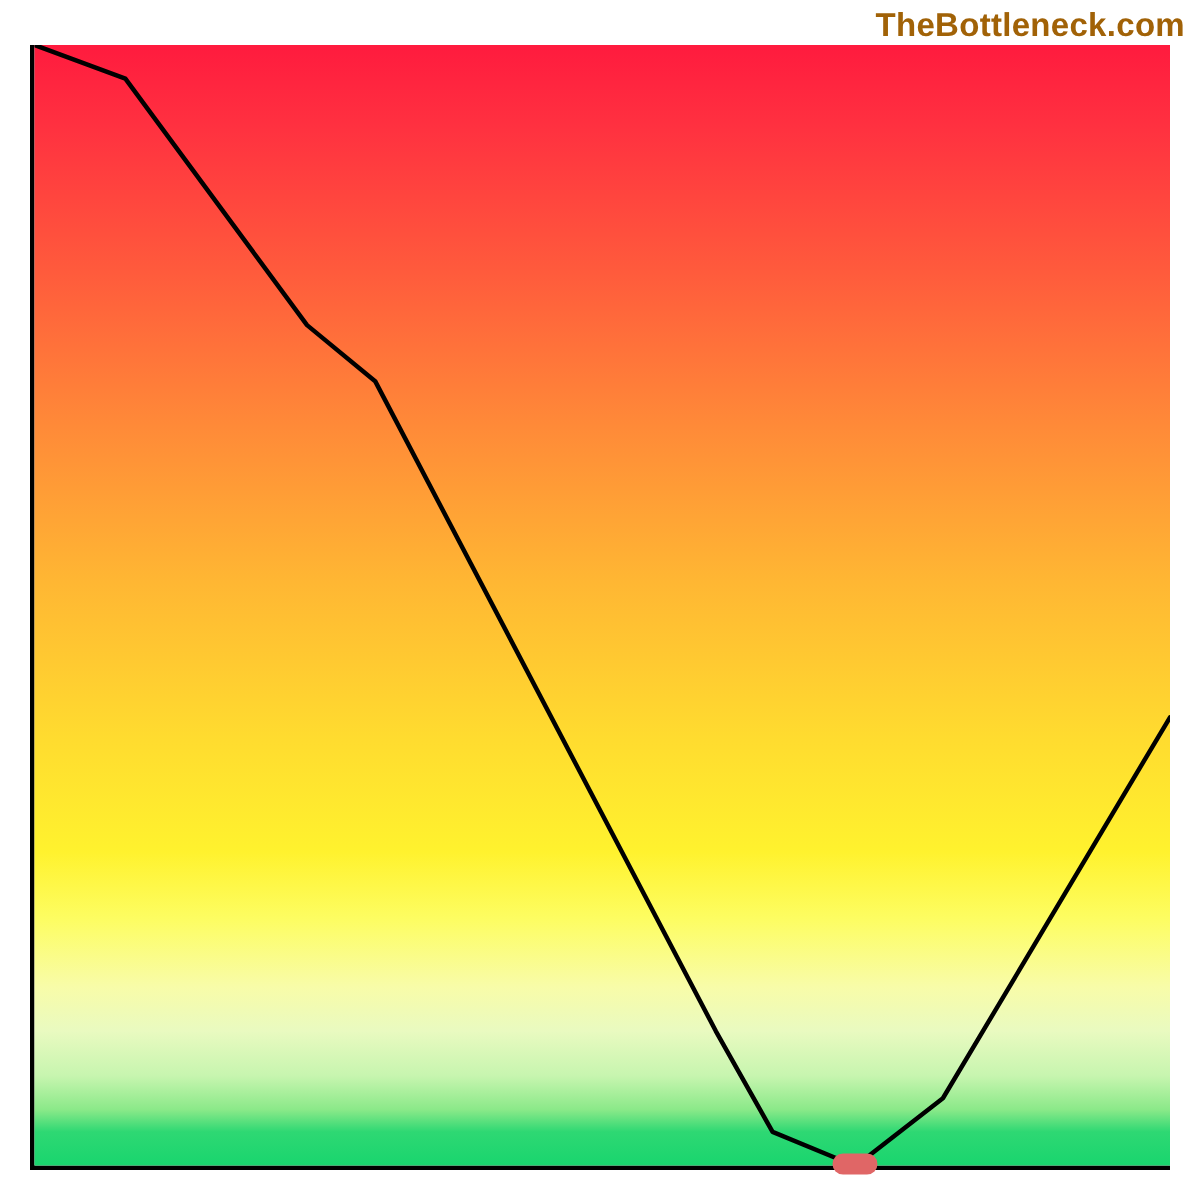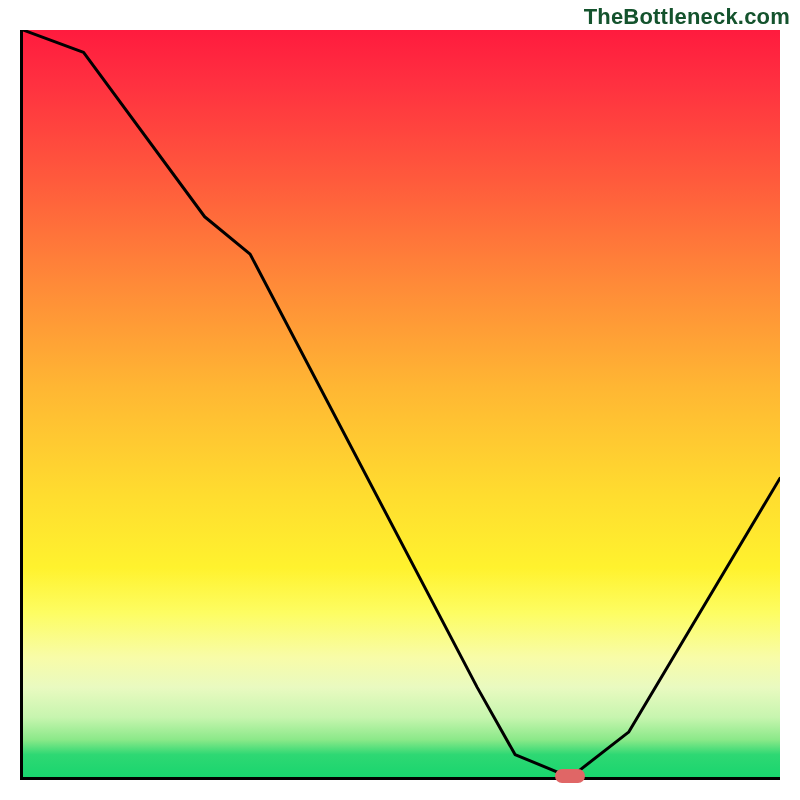--- a/index.html
+++ b/index.html
@@ -14,21 +14,21 @@
     position: relative;
     width: 800px;
     height: 800px;
   }
   .watermark {
     position: absolute;
     top: 4px;
     right: 10px;
     font-size: 22px;
     font-weight: 600;
-    color: #14532d;
+    color: #a16207;
     letter-spacing: 0.2px;
   }
   .plot-area {
     position: absolute;
     left: 20px;
     top: 30px;
     width: 760px;
     height: 750px;
     border-left: 3px solid #000;
     border-bottom: 3px solid #000;

